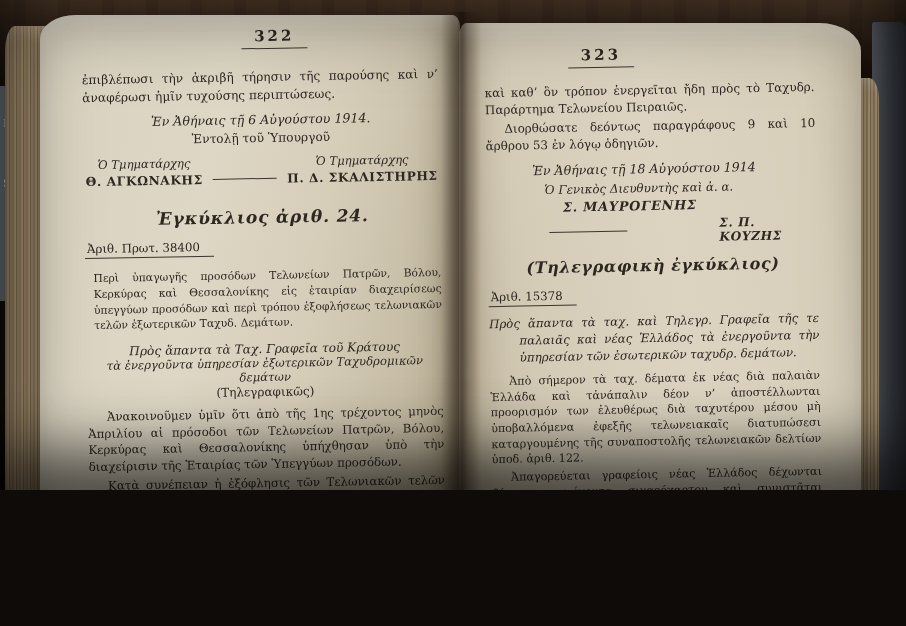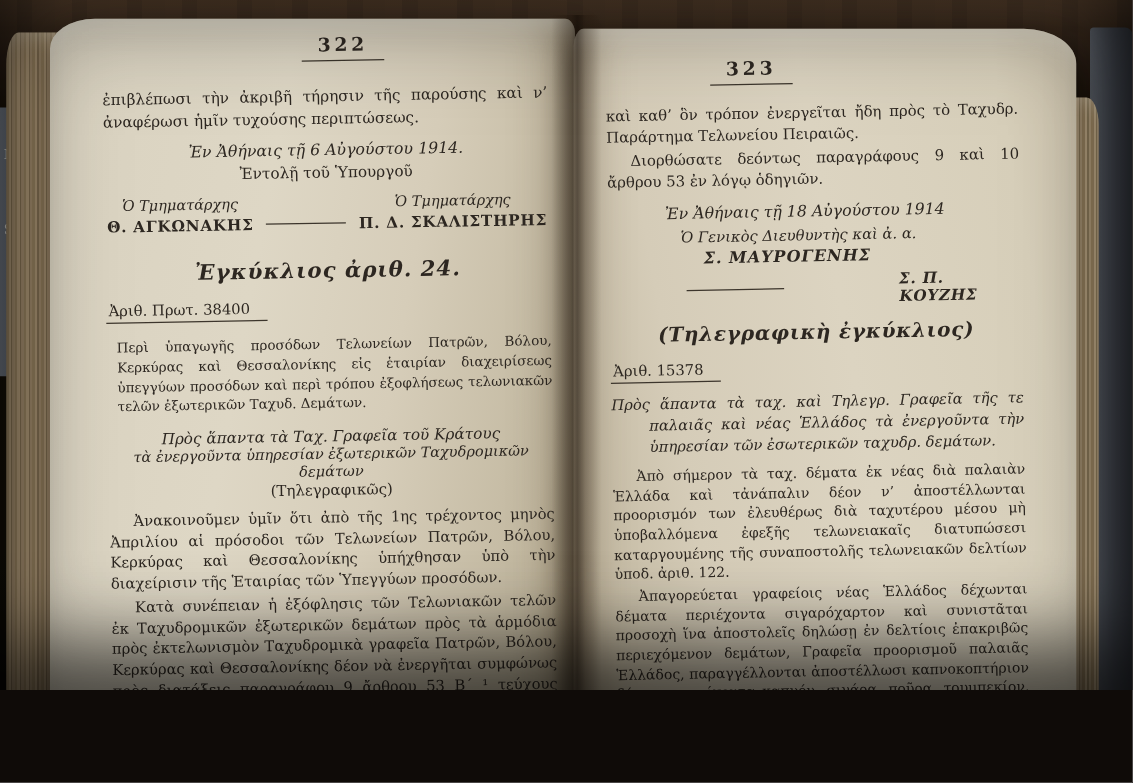--- a/index.html
+++ b/index.html
@@ -1,21 +1,21 @@
 <!DOCTYPE html>
 <html><head>
 <meta charset="utf-8">
 <style>
   html,body{margin:0;padding:0;}
   body{
     width:906px;height:626px;overflow:hidden;
     font-family:"DejaVu Serif","Liberation Serif",serif;
     background:#0f0b08;
   }
-  .scene{position:relative;width:906px;height:552px;overflow:hidden;
+  .scene{position:relative;width:906px;height:490px;overflow:hidden;
     background:linear-gradient(180deg,#54402e 0%,#3b2c1f 4%,#2a1e15 9%,#1a1208 16%,#141008 80%,#0b0806 100%);}
   .scene::before{content:"";position:absolute;inset:0;z-index:0;
     background:repeating-linear-gradient(90deg,rgba(120,90,60,.12) 0 14px,rgba(40,25,15,.15) 14px 26px,rgba(90,65,40,.10) 26px 44px);
     mix-blend-mode:overlay;}
   .vignette{position:absolute;inset:0;z-index:50;pointer-events:none;
     box-shadow:inset 0 0 90px rgba(0,0,0,.55), inset 0 -40px 60px rgba(0,0,0,.5);}
 
   
   .neighbor-spine{position:absolute;left:0;top:86px;width:15px;height:215px;z-index:1;
     background:linear-gradient(90deg,#78808b,#5d646e 70%,#474c55);

